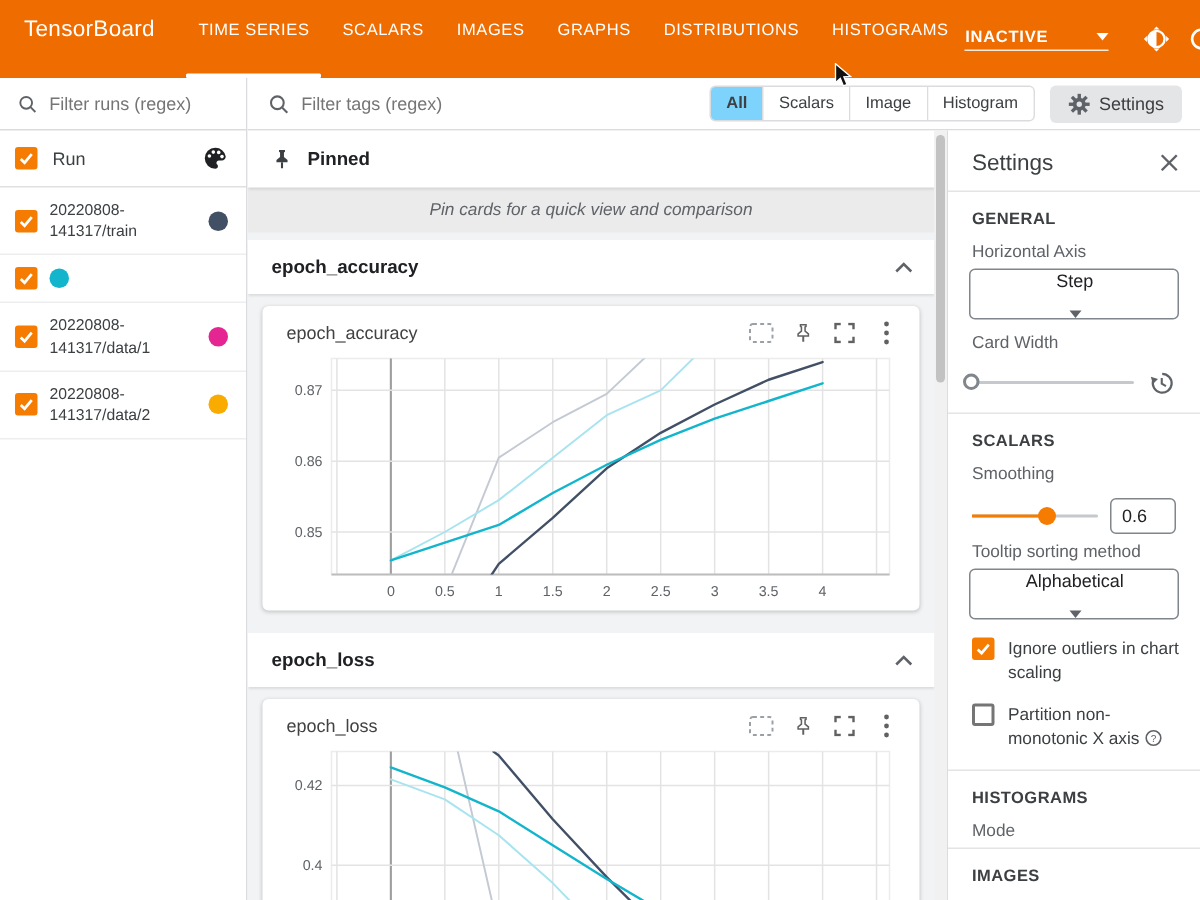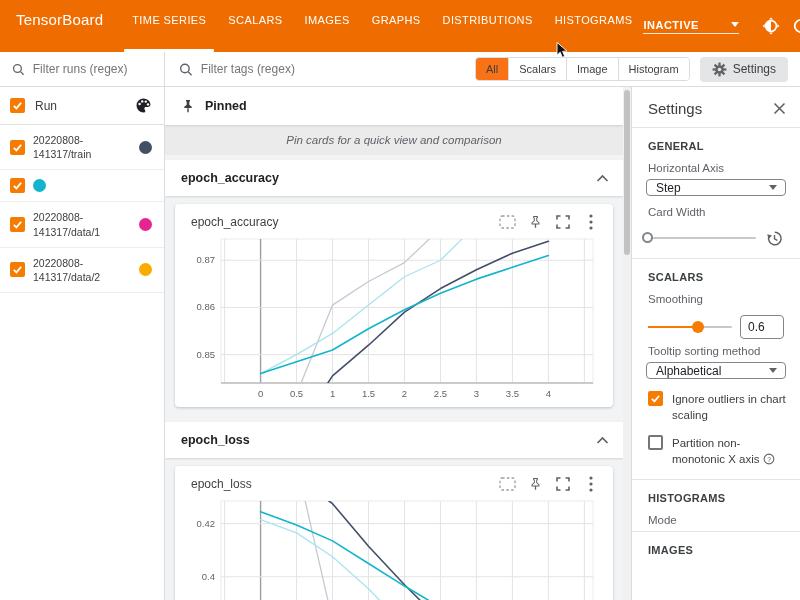--- a/index.html
+++ b/index.html
@@ -38,21 +38,21 @@
   .cb svg { display:none; }
   .cb.on { background:#f57c00; border-color:#f57c00; }
   .cb.on svg { display:block; }
 
   
   .toolbar { height:35px; flex:none; display:flex; align-items:center; border-bottom:1px solid #dadce0; padding:0 12px 0 14px; gap:10px; background:#fff;justify-content:space-between; }
   .tag-search { flex:1; display:flex; align-items:center; gap:8px; min-width:0; }
   .filter-group { display:flex; border:1px solid #dadce0; border-radius:4px; overflow:hidden; flex:none; }
   .fbtn { font-size:11px; color:#3c4043; padding:5px 10px; background:#fff; border:none; border-right:1px solid #dadce0; cursor:pointer; font-family:inherit; white-space:nowrap; }
   .fbtn:last-child { border-right:none; }
-  .fbtn.active { background:#f97316; font-weight:400; }
+  .fbtn.active { background:#7dd3fc; font-weight:700; }
   .settings-btn { display:flex; align-items:center; gap:6px; background:#e4e5e7; border-radius:4px; padding:5px 12px; font-size:12px; font-weight:500; color:#3c4043; cursor:pointer; flex:none; }
 
   
   .content-row { flex:1; display:flex; min-height:0; }
   .main { flex:1; min-width:0; background:#f1f3f4; position:relative; overflow:hidden; }
   .main-inner { margin-right:8px; }
   .scrollbar { position:absolute; top:0; right:0; bottom:0; width:8px; background:#f1f1f1; }
   .scroll-thumb { position:absolute; top:3px; left:1px; width:6px; height:165px; background:#c2c2c2; border-radius:3px; }
   .pinned-bar { background:#fff; display:flex; align-items:center; gap:10px; height:38px; padding:0 16px; box-shadow:0 1px 2px rgba(0,0,0,.12); position:relative; }
   .pinned-bar .t { font-size:12.5px; font-weight:700; color:#202124; }
@@ -67,21 +67,21 @@
   .cicon { width:24px; height:22px; display:flex; align-items:center; justify-content:center; cursor:pointer; }
   svg.chart { display:block; margin-left:2px; }
 
   
   .panel { width:169px; flex:none; border-left:1px solid #dadce0; background:#fff; padding:0 14px; overflow:hidden; }
   .panel-title-row { display:flex; align-items:center; justify-content:space-between; padding:13px 0 10px 2px; }
   .panel-title { font-size:15px; color:#3c4043; }
   .divider { height:1px; background:#e4e4e4; margin:0 -14px; }
   .sec-head { font-size:11px; font-weight:700; color:#3c4043; letter-spacing:.3px; margin:12px 0 0 2px; }
   .f-label { font-size:11.5px; color:#5f6368; margin:10px 0 5px 2px; }
-  .select { border:1px solid #80868b; border-radius:4px; height:17px; display:flex; align-items:center; justify-content:space-between; padding:0 8px 0 9px; cursor:pointer; background:#fff; }
+  .select { border:1px solid #80868b; border-radius:4px; height:34px; display:flex; align-items:center; justify-content:space-between; padding:0 8px 0 9px; cursor:pointer; background:#fff;flex-direction:column; }
   .select .v { font-size:12px; color:#202124; }
   .caret-g { width:0; height:0; border-left:4px solid transparent; border-right:4px solid transparent; border-top:5px solid #5f6368; }
   .slider-row { display:flex; align-items:center; gap:8px; margin:10px 2px 4px 2px; }
   .slider { position:relative; height:14px; flex:1; }
   .slider .track { position:absolute; top:6px; left:0; right:0; height:2px; background:#c5c8cc; border-radius:1px; }
   .slider .fill { position:absolute; top:6px; left:0; width:var(--pct,0%); height:2px; background:#f57c00; }
   .slider .thumb { position:absolute; top:1px; left:var(--pct,0%); width:12px; height:12px; margin-left:-6px; border-radius:50%; background:#f57c00; }
   .slider.plain .fill { background:transparent; }
   .slider.plain .thumb { background:#fff; border:2px solid #80868b; width:11px; height:11px; }
   .num-box { width:44px; height:24px; border:1px solid #80868b; border-radius:4px; font-size:12px; color:#202124; display:flex; align-items:center; padding-left:7px; flex:none; }

